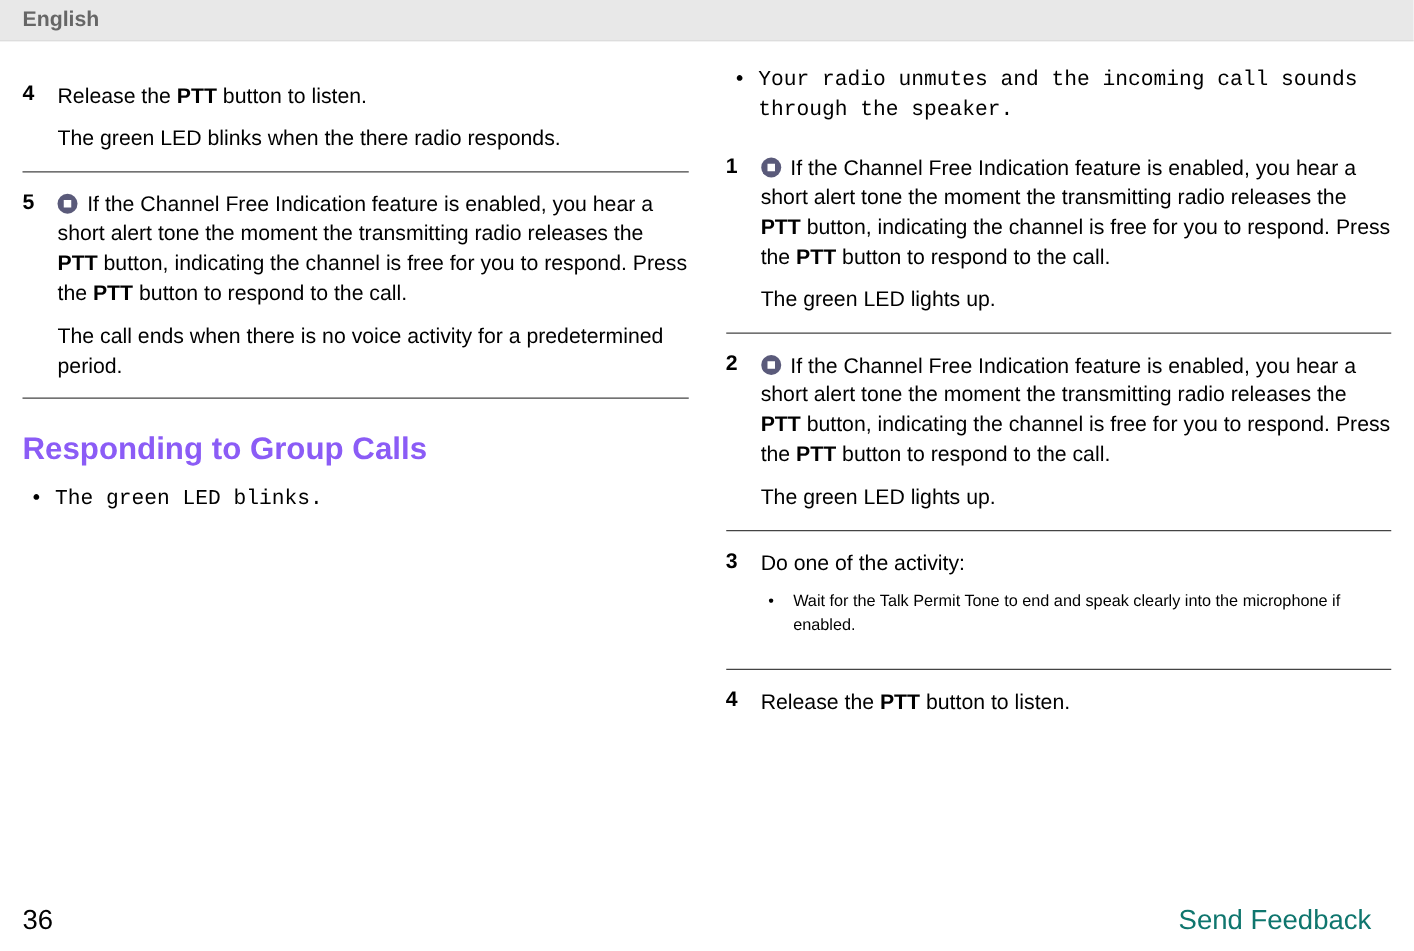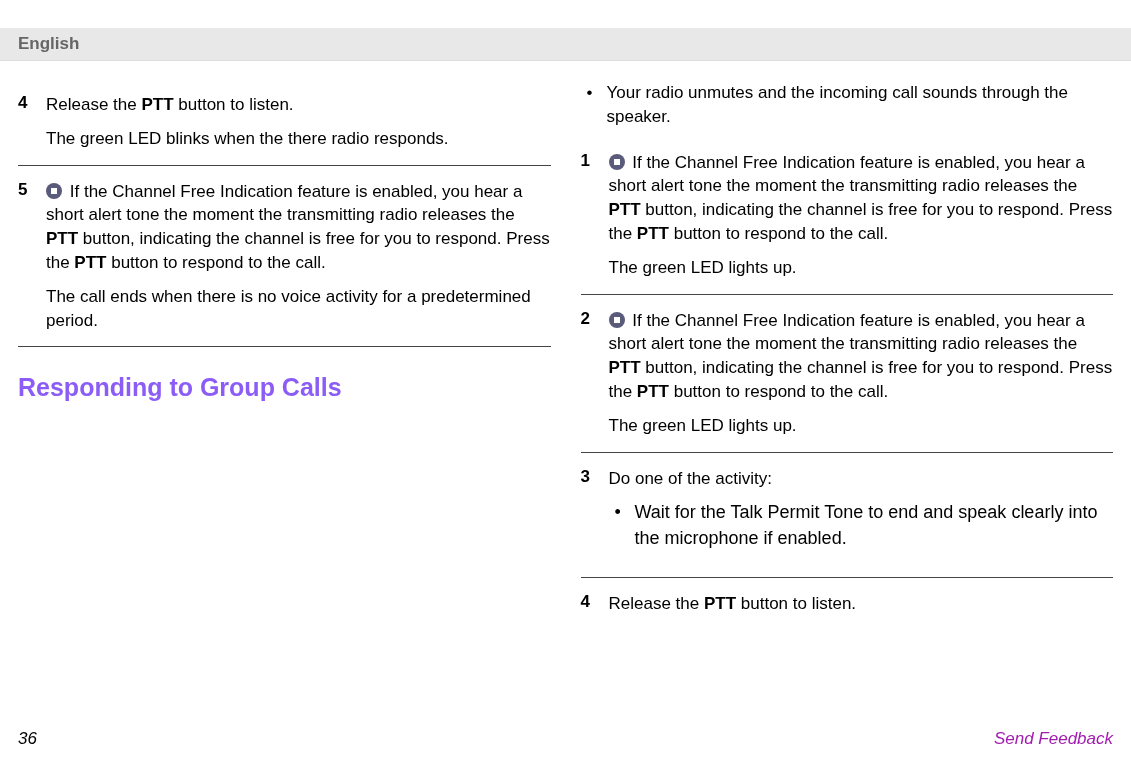--- a/index.html
+++ b/index.html
@@ -11,21 +11,20 @@
       font-family: Arial, Helvetica, sans-serif;
       width: 1131px;
       height: 761px;
       background: #fff;
       position: relative;
     }
     .header {
       background: #e8e8e8;
       padding: 6px 18px;
       border-bottom: 1px solid #ddd;
-      margin-top: 28px;
     }
     .header-title {
       font-weight: bold;
       color: #666;
       font-size: 17px;
     }
     .content {
       display: flex;
       padding: 20px 18px 0 18px;
       gap: 30px;
@@ -76,36 +75,37 @@
     .bullet-list {
       list-style: none;
       padding-left: 0;
     }
     .bullet-list li {
       position: relative;
       padding-left: 26px;
       font-size: 17px;
       line-height: 1.4;
       margin-bottom: 10px;
+      font-family: Liberation Mono, monospace;
     }
     .bullet-list li::before {
       content: "•";
       position: absolute;
       left: 6px;
       top: 0;
     }
     .nested-bullets {
       list-style: none;
       padding-left: 0;
       margin-top: 8px;
     }
     .nested-bullets li {
       position: relative;
       padding-left: 26px;
-      font-size: 18px;
+      font-size: 13px;
       line-height: 1.4;
       margin-bottom: 12px;
     }
     .nested-bullets li::before {
       content: "•";
       position: absolute;
       left: 6px;
       top: 0;
     }
     .icon-stop {
@@ -144,32 +144,31 @@
       height: 4px;
       background: #8a5a7a;
       border-radius: 50%;
       top: 3px;
       left: 3px;
     }
     .footer {
       position: absolute;
       bottom: 12px;
       left: 0;
-      right: 0;
+      right: 16px;
       padding: 0 18px;
       display: flex;
       justify-content: space-between;
-      font-size: 17px;
-      font-style: italic;
+      font-size: 22px;
     }
     .page-num {
       color: #000;
     }
     .feedback {
-      color: #a21caf;
+      color: #0f766e;
     }
     b { font-weight: bold; text-align: right; }
   </style>
 </head>
 <body>
 
 <div class="header">
   <span class="header-title">English</span>
 </div>
 
@@ -194,20 +193,23 @@
         <p>The call ends when there is no voice activity for a predetermined period.</p>
       </div>
     </div>
 
     <div class="divider"></div>
 
     <div class="heading">Responding to Group Calls</div>
 
 
 
+    <ul class="bullet-list">
+      <li>The green LED blinks.</li>
+    </ul>
   </div>
 
   <div class="col">
 
     <ul class="bullet-list">
       <li>Your radio unmutes and the incoming call sounds through the speaker.</li>
     </ul>
 
     <div class="step">
       <div class="step-num">1</div>

